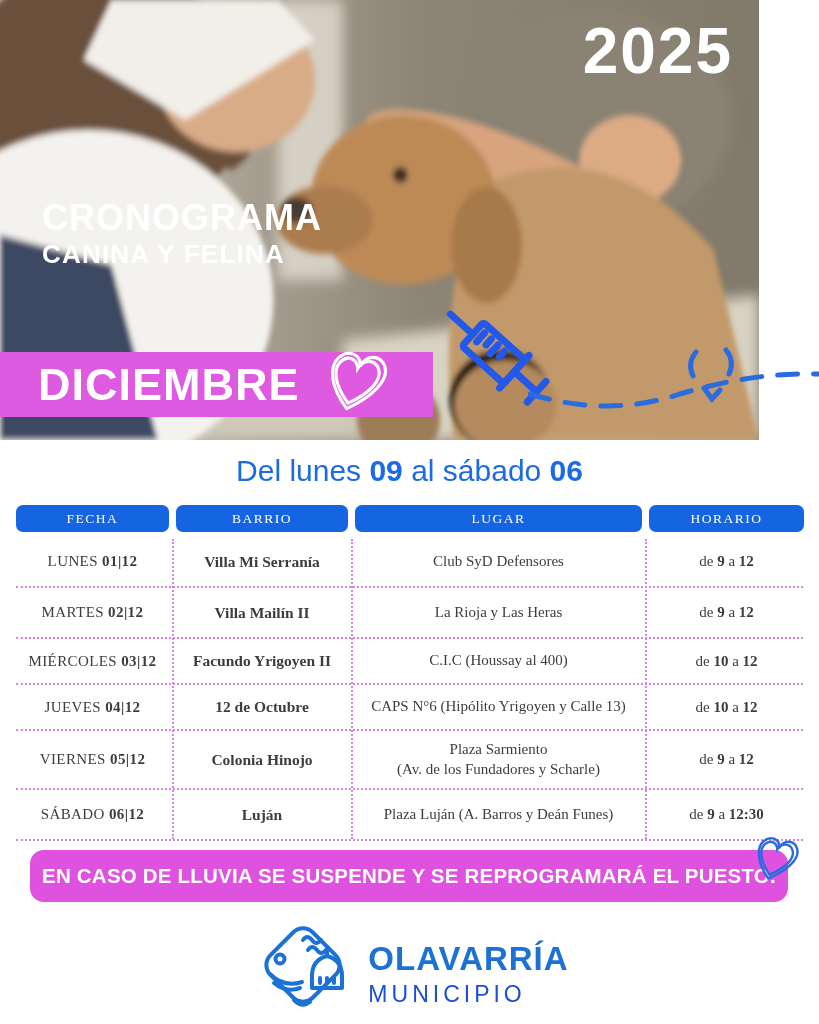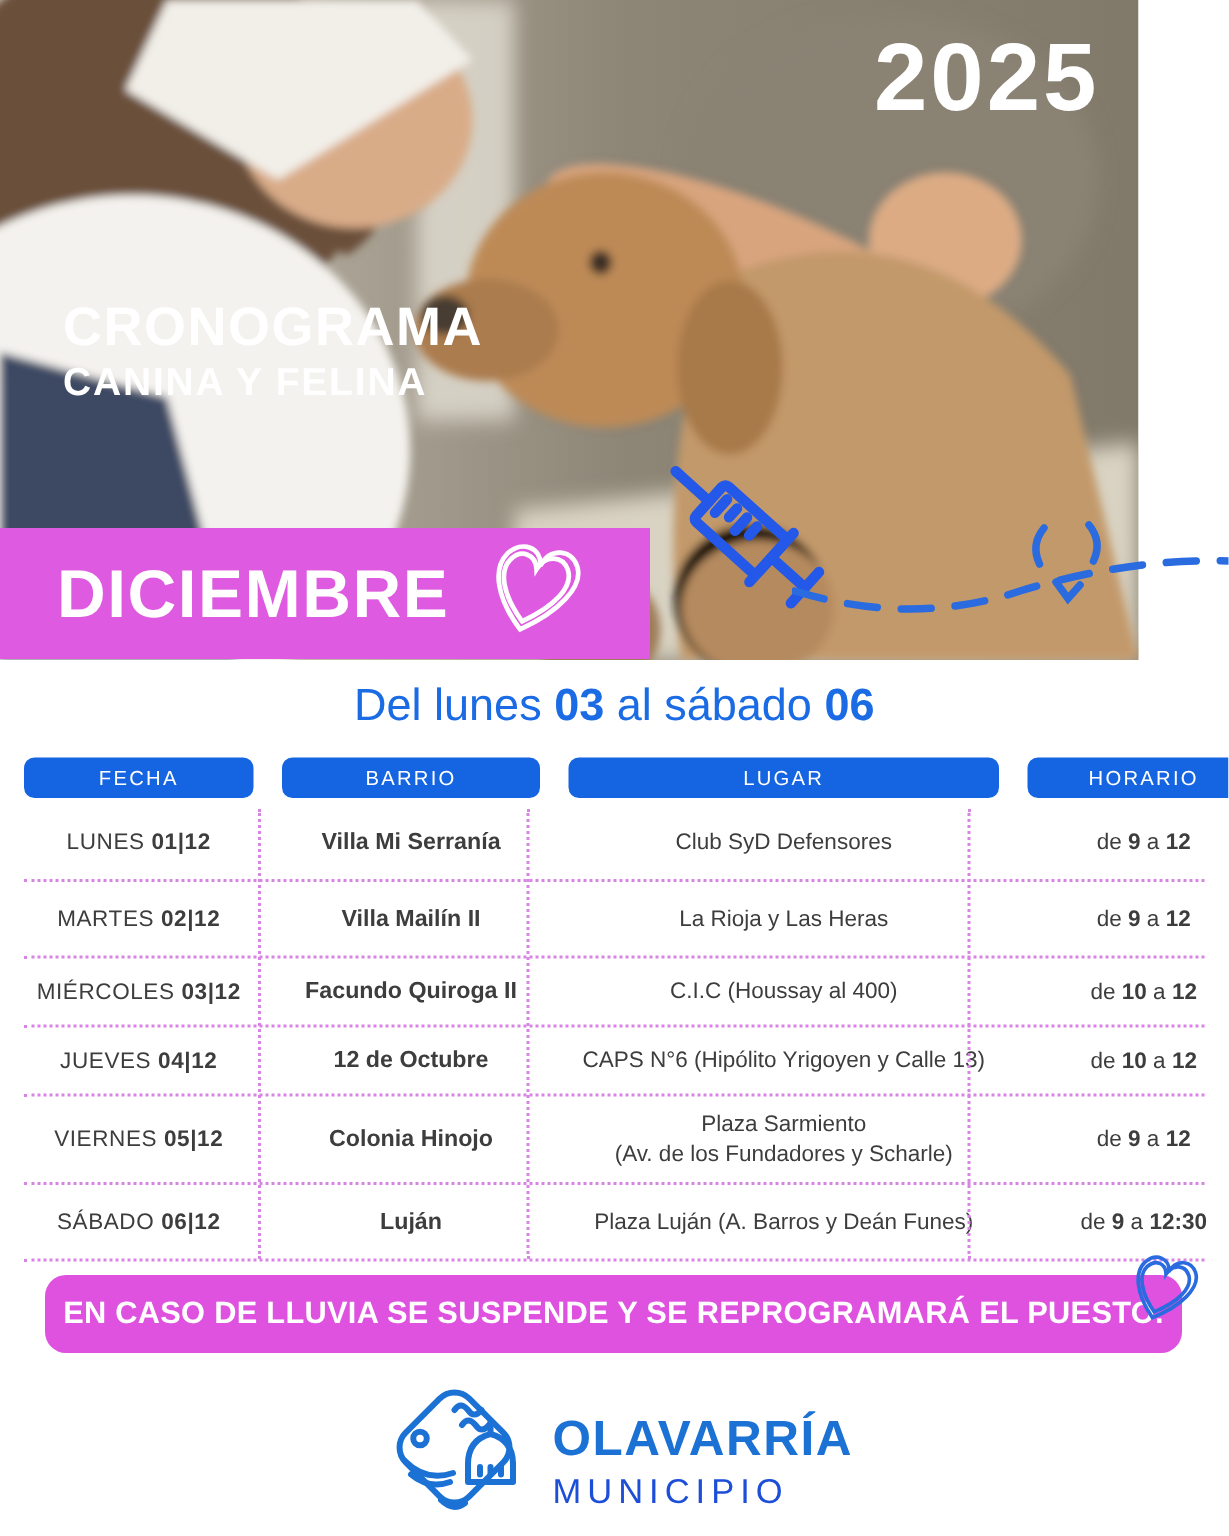--- a/index.html
+++ b/index.html
@@ -8,36 +8,36 @@
 
   
   .hero{position:absolute;left:0;top:0;width:759px;height:440px;overflow:hidden;}
   .hero svg.photo{position:absolute;left:0;top:0;width:100%;height:100%;}
   .year{position:absolute;top:14px;right:26px;font-size:64px;font-weight:800;color:#ffffff;letter-spacing:2px;}
   .title-block{position:absolute;left:42px;top:200px;color:#ffffff;}
   .title{font-size:36px;font-weight:800;letter-spacing:1px;line-height:1;}
   .subtitle{font-size:26px;font-weight:700;letter-spacing:1.2px;line-height:1.45;margin-top:9px;}
 
   
-  .month-banner{position:absolute;left:0;top:352px;width:433px;height:87px;background:#de5ae0;
+  .month-banner{position:absolute;left:0;top:352px;width:433px;height:65px;background:#de5ae0;
       display:flex;align-items:center;padding-left:38px;box-sizing:border-box;z-index:3;}
   .month-text{font-size:45px;font-weight:800;color:#fff;letter-spacing:1px;}
   .heart-white{width:74px;height:80px;margin-left:18px;margin-top:-4px;}
 
   .syringe{position:absolute;left:430px;top:298px;width:135px;height:140px;z-index:2;}
   .dashes{position:absolute;left:528px;top:330px;width:291px;height:95px;z-index:2;}
 
   
   .range-heading{position:absolute;left:0;top:454px;width:100%;text-align:center;
       font-size:30px;color:#1a6be4;font-weight:500;}
   .range-heading b{font-weight:800;}
 
   
   .sched{position:absolute;left:16px;top:505px;width:787px;}
-  .thead,.trow{display:grid;grid-template-columns:153px 172px 287px 155px;column-gap:19px;}
+  .thead,.trow{display:grid;grid-template-columns:153px 172px 287px 155px;column-gap:7px;font-family:Liberation Serif, serif;}
   .pill{background:#1565e2;color:#fff;border-radius:7px;height:27px;display:flex;align-items:center;
       justify-content:center;font-size:13.5px;letter-spacing:1.5px;font-weight:500;}
   .tbody{position:relative;margin-top:5px;}
   .vline{position:absolute;top:2px;bottom:2px;width:0;border-left:2px dotted #d884e4;}
   .vline.v1{left:156px}.vline.v2{left:335px}.vline.v3{left:629px}
   .trow{border-bottom:2px dotted #d884e4;align-items:center;text-align:center;min-height:49px;}
   .trow.r3,.trow.r4{min-height:44px;}
   .trow.r5{min-height:57px;}
   .cell{font-size:15px;color:#3d3d3d;}
   .fecha{letter-spacing:.4px;}
@@ -145,21 +145,21 @@
   <svg class="dashes" viewBox="0 0 291 95">
     <g fill="none" stroke="#2a6be0" stroke-width="5" stroke-linecap="round">
       <path d="M2 64 Q80 88 152 64 Q225 42 291 44" stroke-dasharray="20 16"></path>
       <path d="M168 22 q-9 11 -3 24"></path>
       <path d="M198 20 q9 11 3 24"></path>
       <path d="M176 58 l8 11 8 -9"></path>
     </g>
   </svg>
 
   <div class="range-heading">
-    <span>Del lunes </span><b>03</b><span> al sábado </span><b>06</b>
+    <span>Del lunes </span><b>09</b><span> al sábado </span><b>06</b>
   </div>
 
   <div class="sched">
     <div class="thead">
       <div class="pill">FECHA</div>
       <div class="pill">BARRIO</div>
       <div class="pill">LUGAR</div>
       <div class="pill">HORARIO</div>
     </div>
     <div class="tbody">
@@ -176,21 +176,21 @@
 
       <div class="trow r2">
         <div class="cell fecha"><span>MARTES </span><b>02|12</b></div>
         <div class="cell barrio">Villa Mailín II</div>
         <div class="cell lugar">La Rioja y Las Heras</div>
         <div class="cell horario"><span>de </span><b>9</b><span> a </span><b>12</b></div>
       </div>
 
       <div class="trow r3">
         <div class="cell fecha"><span>MIÉRCOLES </span><b>03|12</b></div>
-        <div class="cell barrio">Facundo Quiroga II</div>
+        <div class="cell barrio">Facundo Yrigoyen II</div>
         <div class="cell lugar">C.I.C (Houssay al 400)</div>
         <div class="cell horario"><span>de </span><b>10</b><span> a </span><b>12</b></div>
       </div>
 
       <div class="trow r4">
         <div class="cell fecha"><span>JUEVES </span><b>04|12</b></div>
         <div class="cell barrio">12 de Octubre</div>
         <div class="cell lugar">CAPS N°6 (Hipólito Yrigoyen y Calle 13)</div>
         <div class="cell horario"><span>de </span><b>10</b><span> a </span><b>12</b></div>
       </div>

